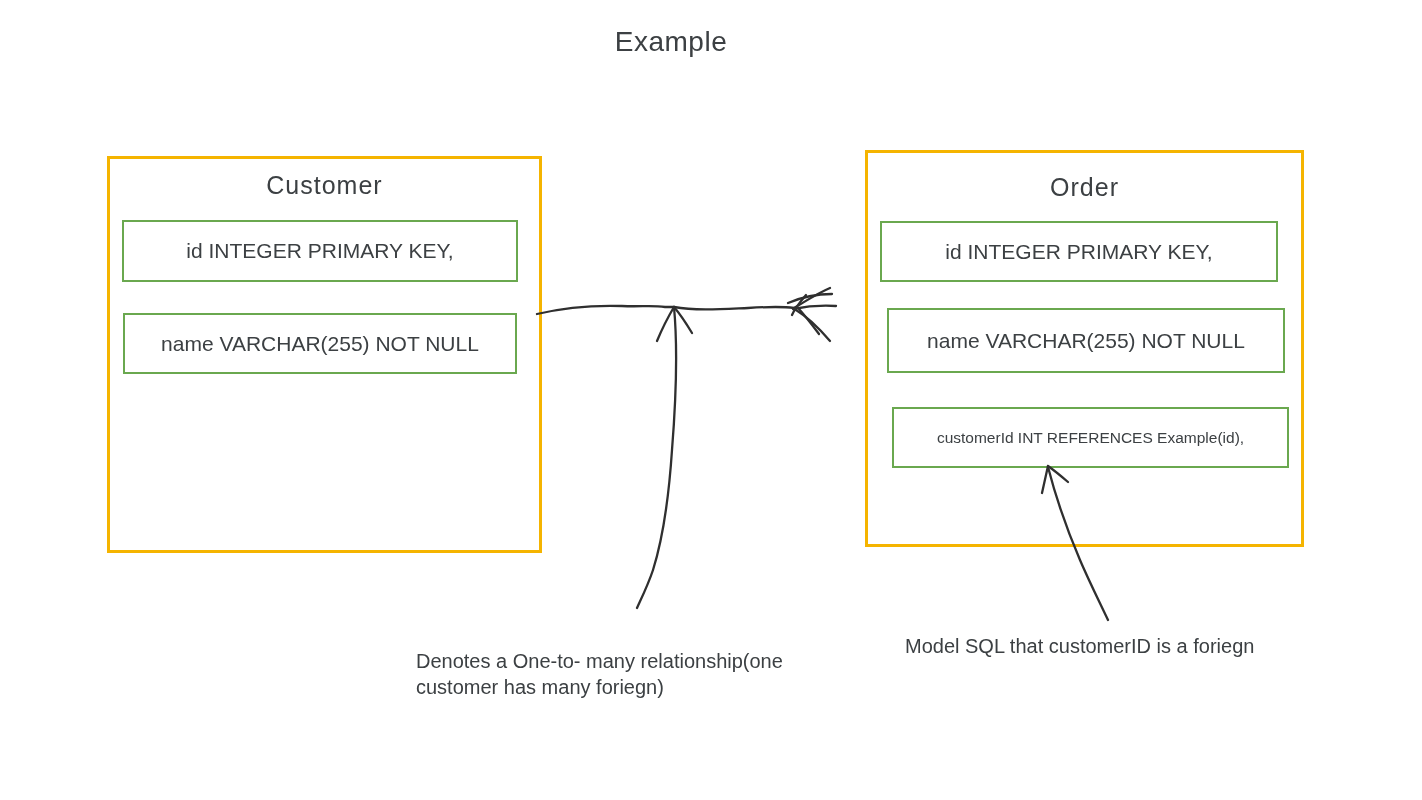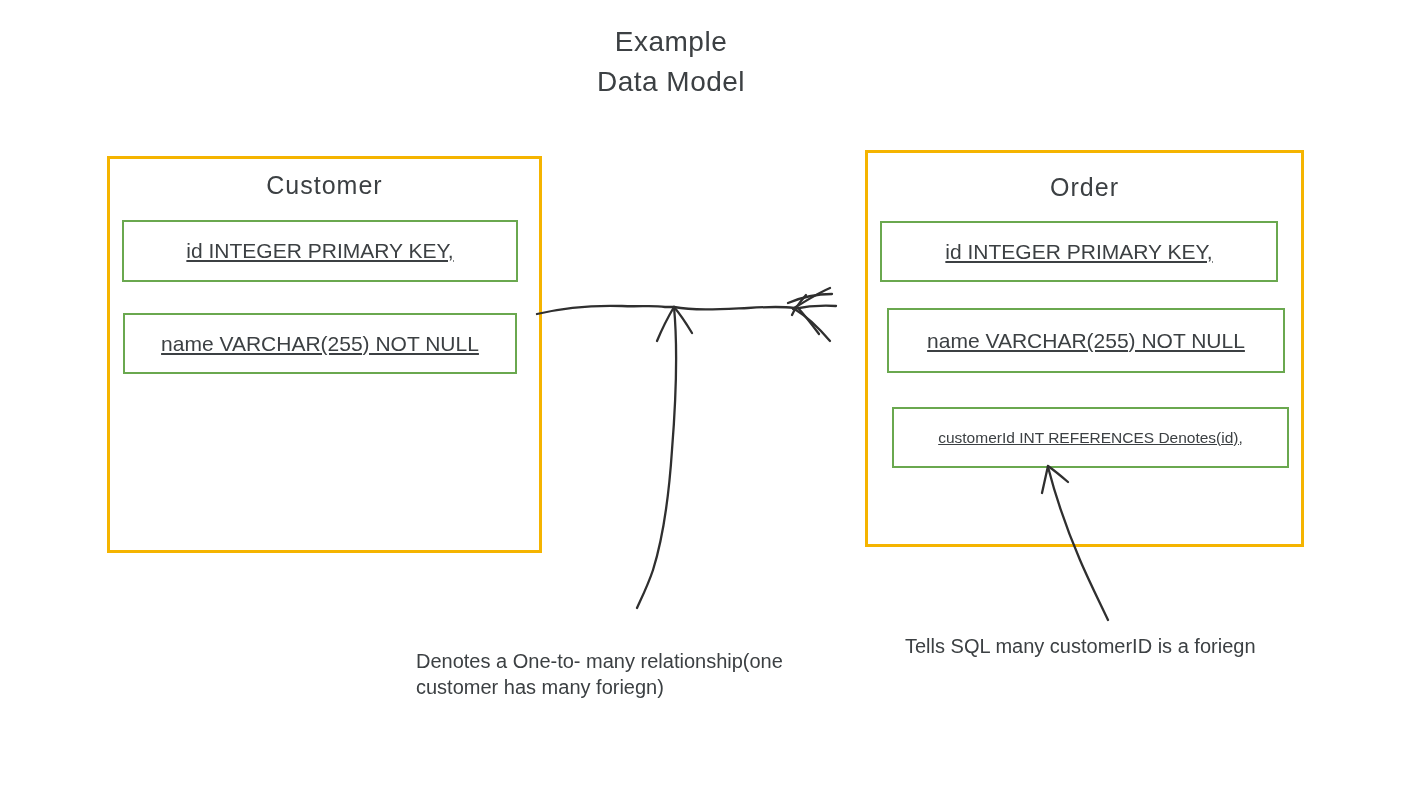--- a/index.html
+++ b/index.html
@@ -11,40 +11,39 @@
     font-size:28px;line-height:40px;letter-spacing:.5px;}
   .title-sub{margin-top:9px;}
   .entity{position:absolute;border:3px solid #F5B400;box-sizing:border-box;background:#ffffff00;}
   .entity-customer{left:107px;top:156px;width:435px;height:397px;}
   .entity-order{left:828px;top:150px;width:439px;height:397px;margin-left:37px;}
   .entity-title{text-align:center;font-size:25px;letter-spacing:1px;}
   .entity-customer .entity-title{padding-top:12px;}
   .entity-order .entity-title{padding-top:20px;}
   .field{position:absolute;border:2px solid #6AA84F;box-sizing:border-box;
     display:flex;align-items:center;justify-content:center;font-size:21px;
-    white-space:nowrap;background:#fff;text-decoration:underline;}
+    white-space:nowrap;background:#fff;}
   .f-c-id  {left:12px;top:61px;width:396px;height:62px;}
   .f-c-name{left:13px;top:154px;width:394px;height:61px;}
   .f-o-id  {left:12px;top:68px;width:398px;height:61px;}
   .f-o-name{left:19px;top:155px;width:398px;height:65px;}
   .f-o-fk  {left:24px;top:254px;width:397px;height:61px;font-size:15.5px;}
   .sketch{position:absolute;left:0;top:0;width:1422px;height:800px;pointer-events:none;}
   .sketch path{fill:none;stroke:#2F2F2F;stroke-width:2.3;stroke-linecap:round;stroke-linejoin:round;}
   .note{position:absolute;font-size:20px;line-height:26px;}
   .note-left{left:416px;top:648px;}
   .note-right{left:905px;top:633px;}
 </style>
 </head>
 <body>
 
 <div class="canvas">
 
   <div class="title-block">
     <div>Example</div>
-    <div>Data Model</div>
   </div>
 
   <div class="entity entity-customer">
     <div class="entity-title">Customer</div>
     <div class="field f-c-id">
       <span>id INTEGER PRIMARY KEY,</span>
     </div>
     <div class="field f-c-name">
       <span>name VARCHAR(255) NOT NULL</span>
     </div>
@@ -52,21 +51,21 @@
 
   <div class="entity entity-order">
     <div class="entity-title">Order</div>
     <div class="field f-o-id">
       <span>id INTEGER PRIMARY KEY,</span>
     </div>
     <div class="field f-o-name">
       <span>name VARCHAR(255) NOT NULL</span>
     </div>
     <div class="field f-o-fk">
-      <span>customerId INT REFERENCES Denotes(id),</span>
+      <span>customerId INT REFERENCES Example(id),</span>
     </div>
   </div>
 
   <svg class="sketch" viewBox="0 0 1422 800" aria-hidden="true">
 
     <path d="M537 314 C558 309 590 305 622 306 C640 307 652 305 665 307 L674 307 C696 311 724 309 748 308 C764 307 780 306 794 308"></path>
 
     <g>
       <path d="M794 308 C806 301 818 293 830 288"></path>
       <path d="M788 303 C802 297 816 294 832 294"></path>
@@ -87,15 +86,15 @@
       <path d="M1042 493 C1044 484 1046 475 1048 466"></path>
       <path d="M1068 482 C1061 476 1055 471 1048 466"></path>
     </g>
   </svg>
 
   <div class="note note-left">
     <div>Denotes a One-to- many relationship(one</div>
     <div>customer has many foriegn)</div>
   </div>
 
-  <div class="note note-right">Tells SQL many customerID is a foriegn</div>
+  <div class="note note-right">Model SQL that customerID is a foriegn</div>
 
 </div>
 
 </body></html>

